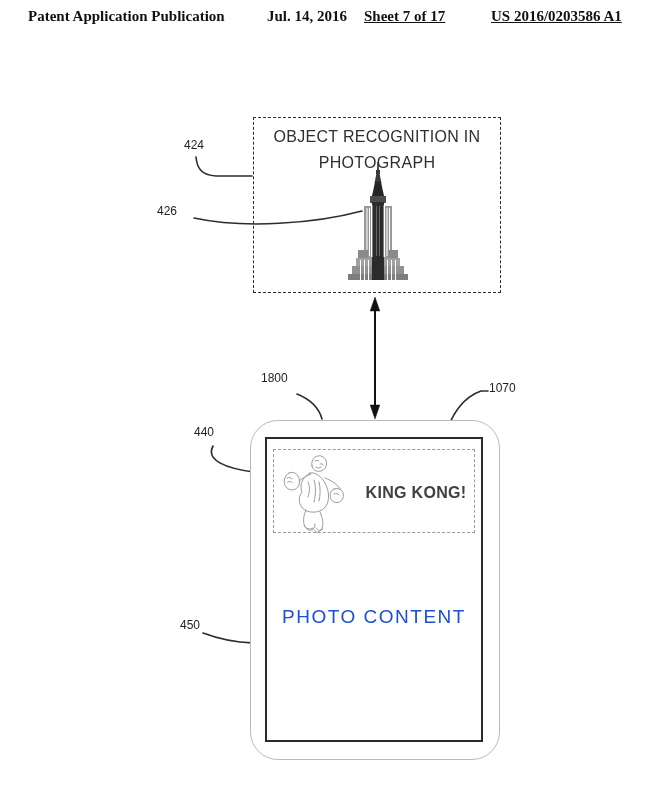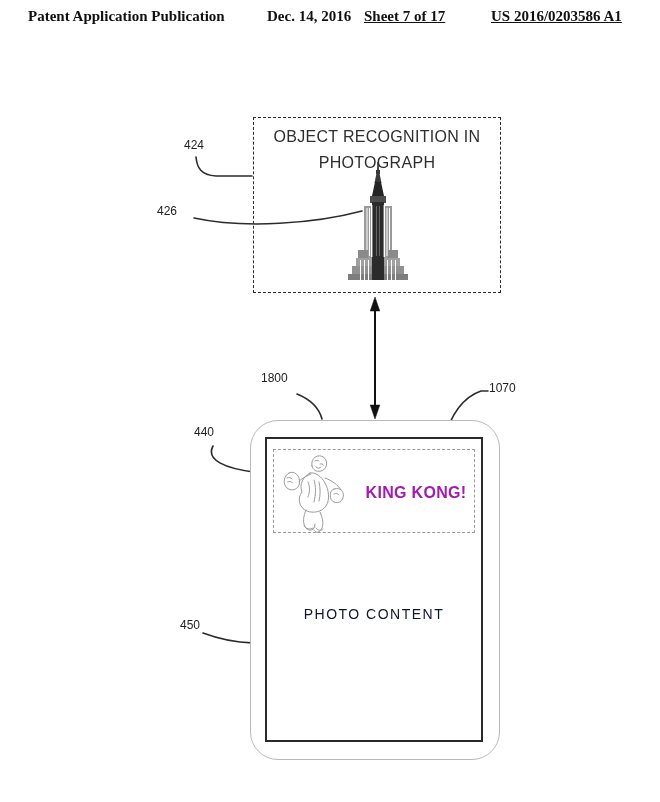--- a/index.html
+++ b/index.html
@@ -31,32 +31,32 @@
   .l450{left:164px;top:618px;margin-left:16px;}
   
   .device{position:absolute;left:250px;top:420px;width:250px;height:340px;
           border:1.5px solid #b9b9b9;border-radius:28px;box-sizing:border-box;background:#fff;}
   .screen{position:absolute;left:265px;top:437px;width:218px;height:305px;
           border:2px solid #2a2a2a;box-sizing:border-box;background:#fff;}
   .banner{position:absolute;left:273px;top:449px;width:202px;height:84px;
           border:1.2px dashed #9a9a9a;box-sizing:border-box;}
   .kong-sketch{position:absolute;left:282px;top:452px;}
   .kong-text{position:absolute;left:361px;top:484px;width:110px;text-align:center;
-             font-weight:bold;font-size:16px;letter-spacing:0.3px;color:#a21caf;white-space:nowrap;}
+             font-weight:bold;font-size:16px;letter-spacing:0.3px;color:#404040;white-space:nowrap;}
   .photo-text{position:absolute;left:265px;top:606px;width:218px;text-align:center;
-              font-size:14px;letter-spacing:1.5px;color:#0f172a;white-space:nowrap;}
+              font-size:19px;letter-spacing:1.5px;color:#1d4ed8;white-space:nowrap;}
 </style>
 </head>
 <body>
 
 <div class="page">
 
   <div class="hdr">
     <span class="h-pub">Patent Application Publication</span>
-    <span class="h-date">Dec. 14, 2016</span>
+    <span class="h-date">Jul. 14, 2016</span>
     <span class="h-sheet">Sheet 7 of 17</span>
     <span class="h-num">US 2016/0203586 A1</span>
   </div>
 
   <svg class="overlay" viewBox="0 0 660 802" xmlns="http://www.w3.org/2000/svg">
     <g fill="none" stroke="#2c2c2c" stroke-width="1.6" stroke-linecap="round">
 
       <path d="M196,157 C197,168 201,175 216,176 L252,176"></path>
 
       <path d="M194,218 C245,229 315,223.5 362,211"></path>

